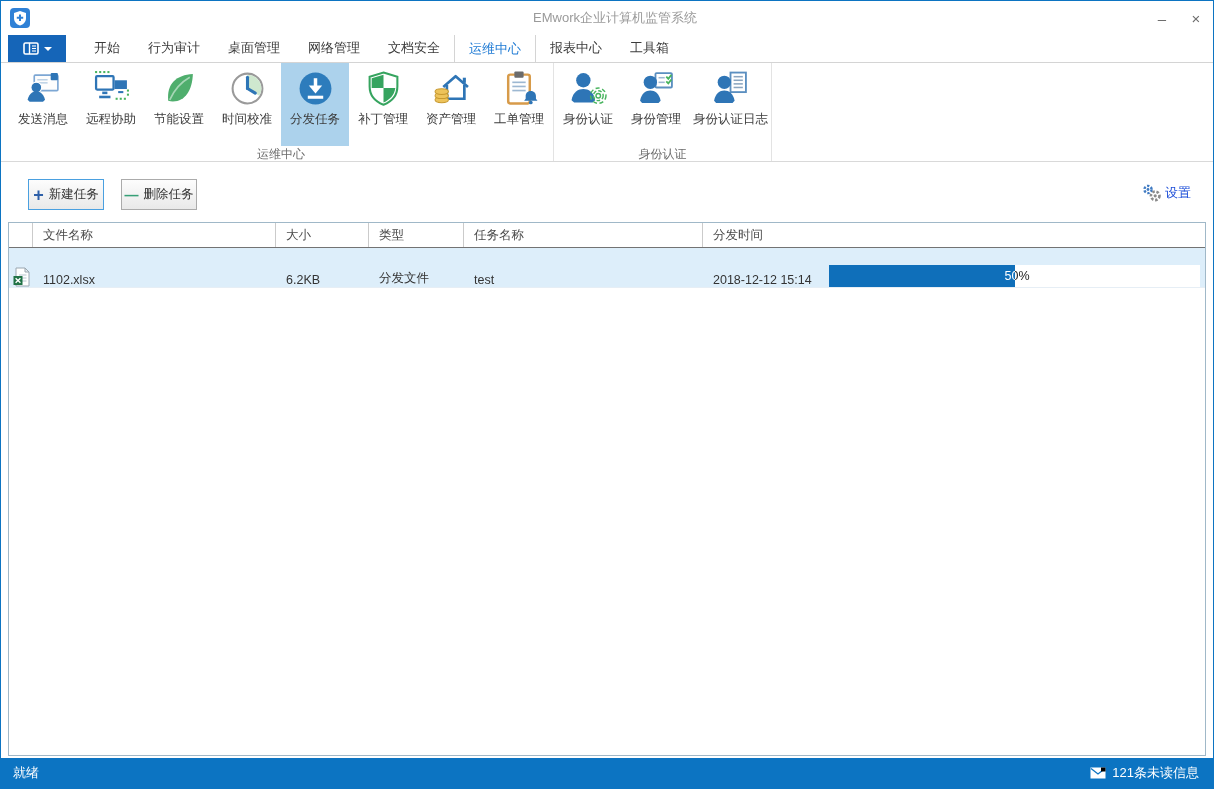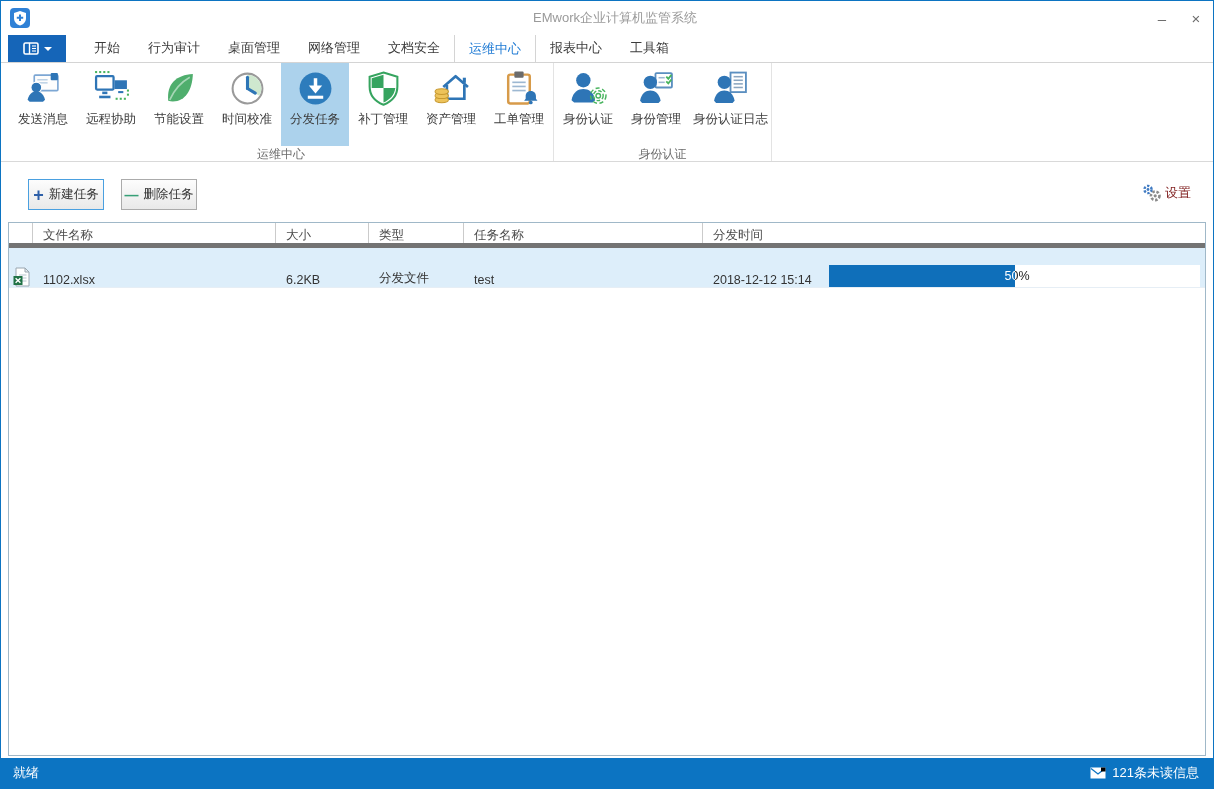--- a/index.html
+++ b/index.html
@@ -38,25 +38,25 @@
   
   .toolbar{ height:60px; position:relative; background:#fff; flex:0 0 auto; }
   .tbtn{ position:absolute; top:17px; height:31px; display:flex; align-items:center; justify-content:center;
          gap:5px; font-size:12.5px; color:#333; background:linear-gradient(#fdfdfd,#e9e9e9);
          font-family:"Liberation Sans", sans-serif; }
   .tbtn-new{ left:27px; width:76px; border:1px solid #4aa0e0; }
   .tbtn-del{ left:120px; width:76px; border:1px solid #ababab; }
   .plusglyph{ color:#2d5fa8; font-weight:bold; font-size:18px; line-height:14px; }
   .minusglyph{ color:#36a077; font-weight:bold; font-size:14px; line-height:12px; }
   .settings{ position:absolute; right:22px; top:22px; display:flex; align-items:center; gap:3px;
-             font-size:13px; color:#7f1d1d; }
+             font-size:13px; color:#1d4ed8; }
   
   .main{ flex:1 1 auto; padding:0 7px; background:#fff; }
   .panel{ height:534px; border:1px solid #a0b8c8; background:#fff; overflow:hidden; }
-  .thead{ display:flex; height:25px; border-bottom:5px solid #737373; }
+  .thead{ display:flex; height:25px; border-bottom:1px solid #737373; }
   .th{ font-size:12.5px; color:#4a4a4a; line-height:24px; padding-left:10px; white-space:nowrap;
        border-right:1px solid #cbcbcb; overflow:hidden; }
   .th:last-child{ border-right:none; }
   .c-icon{ width:24px; padding-left:0; flex:0 0 auto; }
   .c-file{ width:243px; flex:0 0 auto; }
   .c-size{ width:93px;  flex:0 0 auto; }
   .c-type{ width:95px;  flex:0 0 auto; }
   .c-task{ width:239px; flex:0 0 auto; }
   .c-time{ width:121px; flex:0 0 auto; }
   .c-prog{ flex:1 1 auto; }

